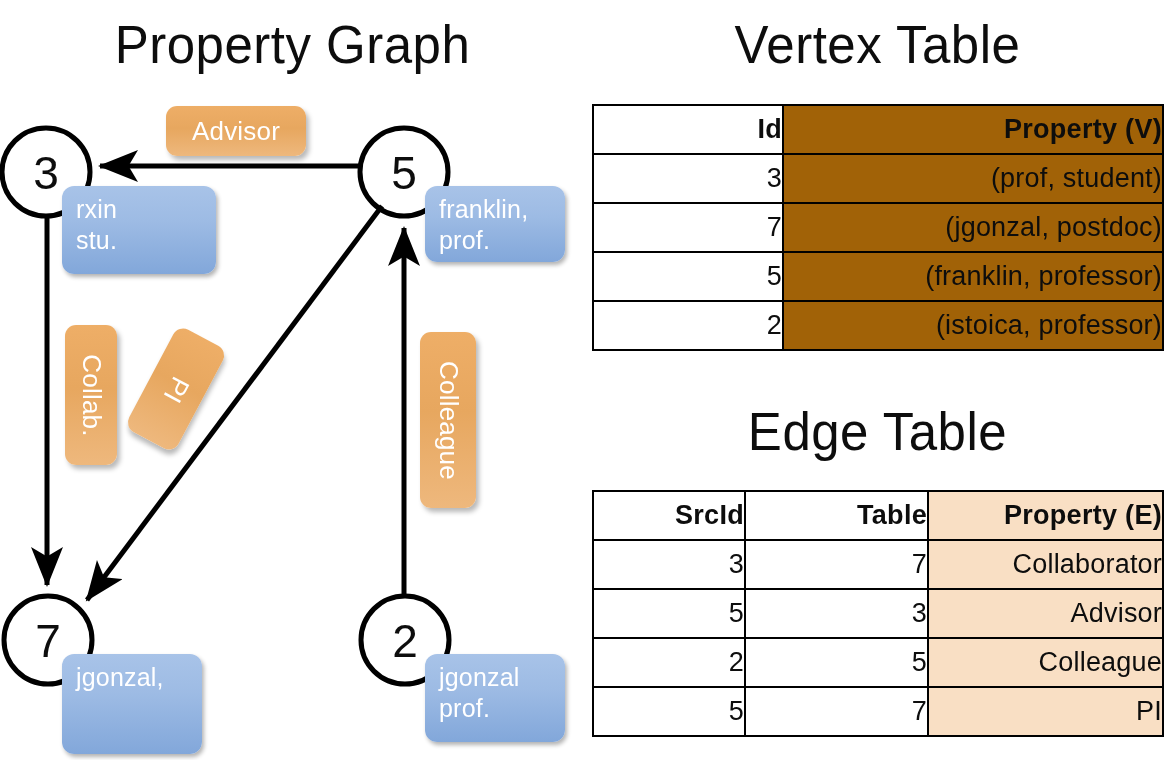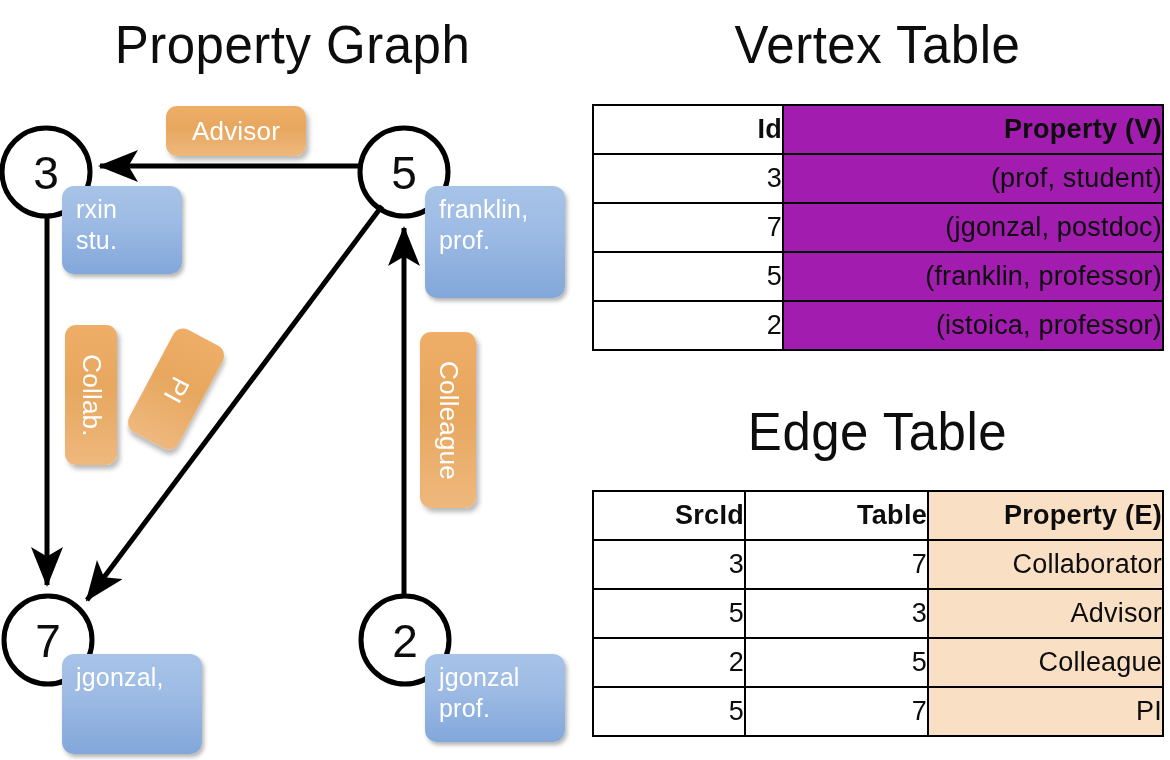--- a/index.html
+++ b/index.html
@@ -102,21 +102,21 @@
     padding: 0;
     height: 47px;
     letter-spacing: 0.2px;
   }
   .data-table th {
     font-weight: 700;
     font-size: 27px;
     letter-spacing: 0.3px;
   }
   .cell-white { background: #ffffff; }
-  .cell-blue  { background: #a21caf; margin-top: 9px; }
+  .cell-blue  { background: #a16207; margin-top: 9px; }
   .cell-peach { background: #f9dfc4; margin-top: 44px; }
 </style>
 </head>
 <body>
 
 <div id="graph-panel">
 
   <div class="panel-title" style="left:0px; top:15px; width:585px;">Property Graph</div>
 
   <svg id="graph-svg" viewBox="0 0 585 760" xmlns="http://www.w3.org/2000/svg">
@@ -138,26 +138,26 @@
     <line x1="382" y1="206" x2="87" y2="600" stroke="#000000" stroke-width="5" marker-end="url(#arw)"></line>
 
     <line x1="404" y1="598" x2="404" y2="228" stroke="#000000" stroke-width="5" marker-end="url(#arw)"></line>
   </svg>
 
   <div class="vnum" style="left:16px;  top:146px;">3</div>
   <div class="vnum" style="left:374px; top:146px;">5</div>
   <div class="vnum" style="left:18px;  top:614px;">7</div>
   <div class="vnum" style="left:375px; top:614px;">2</div>
 
-  <div class="prop-box" style="left:62px; top:186px; width:120px; height:88px;">
+  <div class="prop-box" style="left:62px; top:186px; width:154px; height:88px;">
     <div>rxin</div>
     <div>stu.</div>
   </div>
 
-  <div class="prop-box" style="left:425px; top:186px; width:140px; height:112px;">
+  <div class="prop-box" style="left:425px; top:186px; width:140px; height:76px;">
     <div>franklin,</div>
     <div>prof.</div>
   </div>
 
   <div class="prop-box" style="left:62px; top:654px; width:140px; height:100px;">
     <div>jgonzal,</div>
   </div>
 
   <div class="prop-box" style="left:425px; top:654px; width:140px; height:88px;">
     <div>jgonzal</div>

